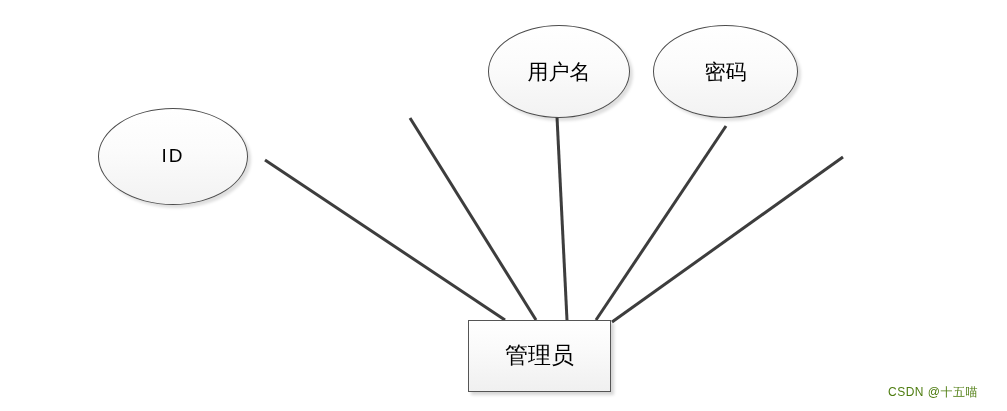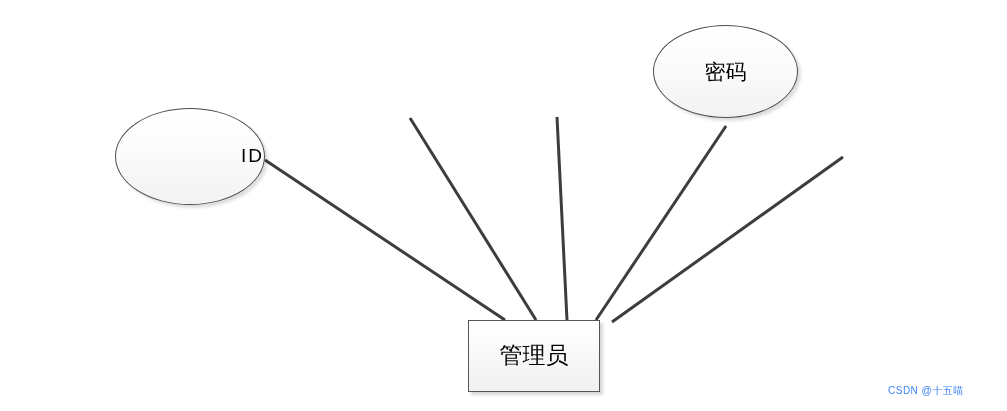--- a/index.html
+++ b/index.html
@@ -50,50 +50,53 @@
   }
   .entity {
     border: 1px solid #555555;
     background: linear-gradient(to bottom, #ffffff 0%, #fafafa 40%, #f0f0f0 100%);
     box-shadow: 3px 3px 3px rgba(0,0,0,0.16);
     font-size: 23px;
     z-index: 3;
   }
   .watermark {
     position: absolute;
-    color: #3b82f6;
-    font-size: 10px;
+    color: #4d7c0f;
+    font-size: 12px;
     white-space: nowrap;
     letter-spacing: 0.5px;
     z-index: 4;
   }
 </style>
 </head>
 <body>
 
 <div id="canvas">
 
   <svg id="edges" viewBox="0 0 1007 411" width="1007" height="411">
       <line x1="265" y1="160" x2="505" y2="320" stroke="#3d3d3d" stroke-width="3" stroke-linecap="butt"></line>
       <line x1="410" y1="118" x2="536" y2="320" stroke="#3d3d3d" stroke-width="3" stroke-linecap="butt"></line>
       <line x1="557" y1="117" x2="567" y2="320" stroke="#3d3d3d" stroke-width="3" stroke-linecap="butt"></line>
       <line x1="726" y1="126" x2="596" y2="320" stroke="#3d3d3d" stroke-width="3" stroke-linecap="butt"></line>
       <line x1="843" y1="157" x2="612" y2="322" stroke="#3d3d3d" stroke-width="3" stroke-linecap="butt"></line>
     </svg>
 
-  <div class="node attribute latin" style="left: 115px; top: 108px; width: 150px; height: 97px; justify-content: flex-end;">
+  <div class="node attribute latin" style="left: 98px; top: 108px; width: 150px; height: 97px;">
     <span>ID</span>
   </div>
 
 
+  <div class="node attribute" style="left: 488px; top: 25px; width: 142px; height: 93px;">
+    <span>用户名</span>
+  </div>
 
   <div class="node attribute" style="left: 653px; top: 25px; width: 145px; height: 93px;">
     <span>密码</span>
   </div>
 
 
-  <div class="node entity" style="left: 468px; top: 320px; width: 132px; height: 72px;">
+  <div class="node entity" style="left: 468px; top: 320px; width: 143px; height: 72px;">
     <span>管理员</span>
   </div>
 
   <div class="watermark" style="left: 888px; top: 384px;">CSDN @十五喵</div>
 
 </div>
 
 </body></html>

